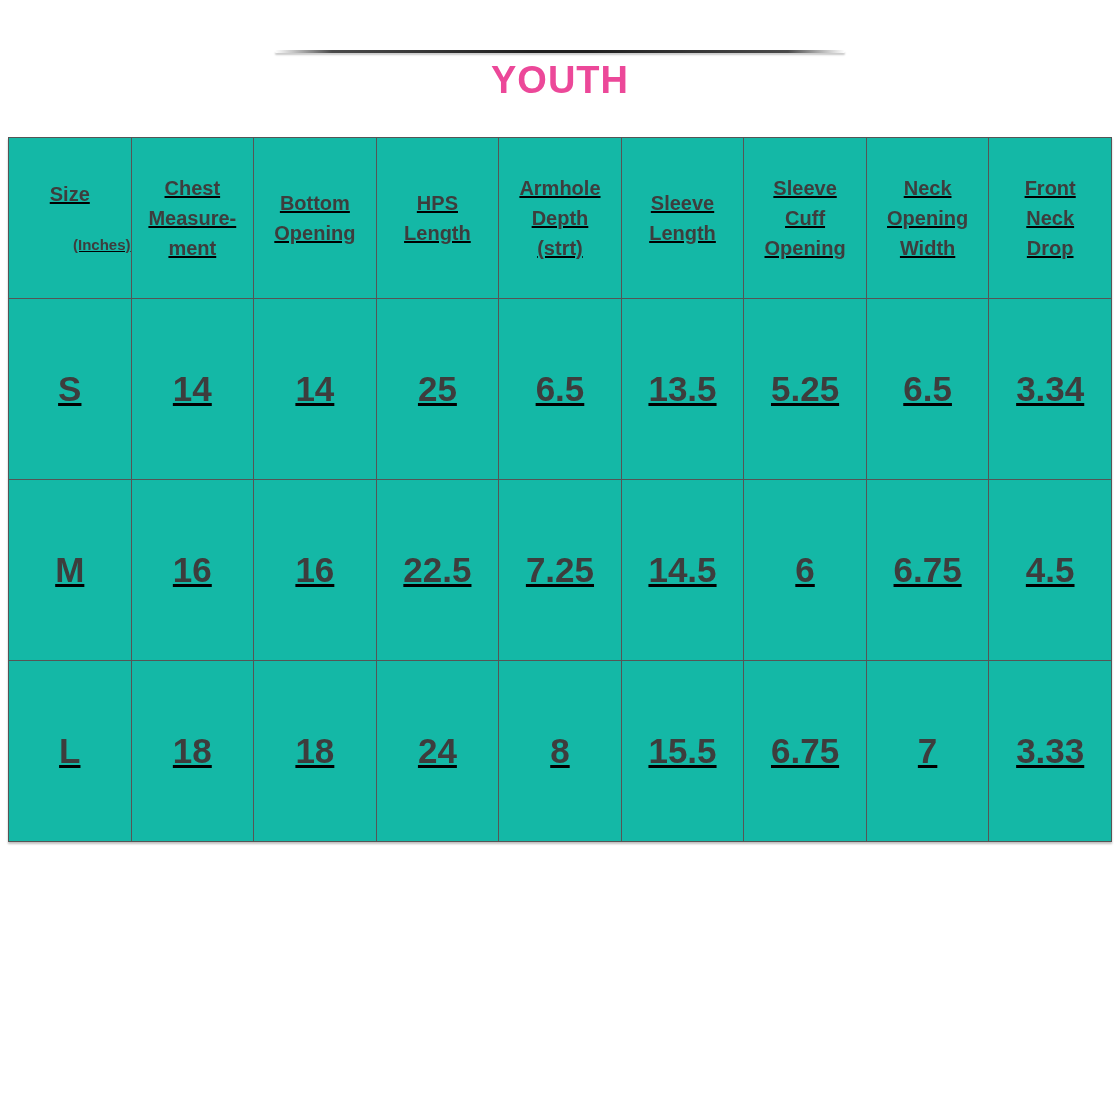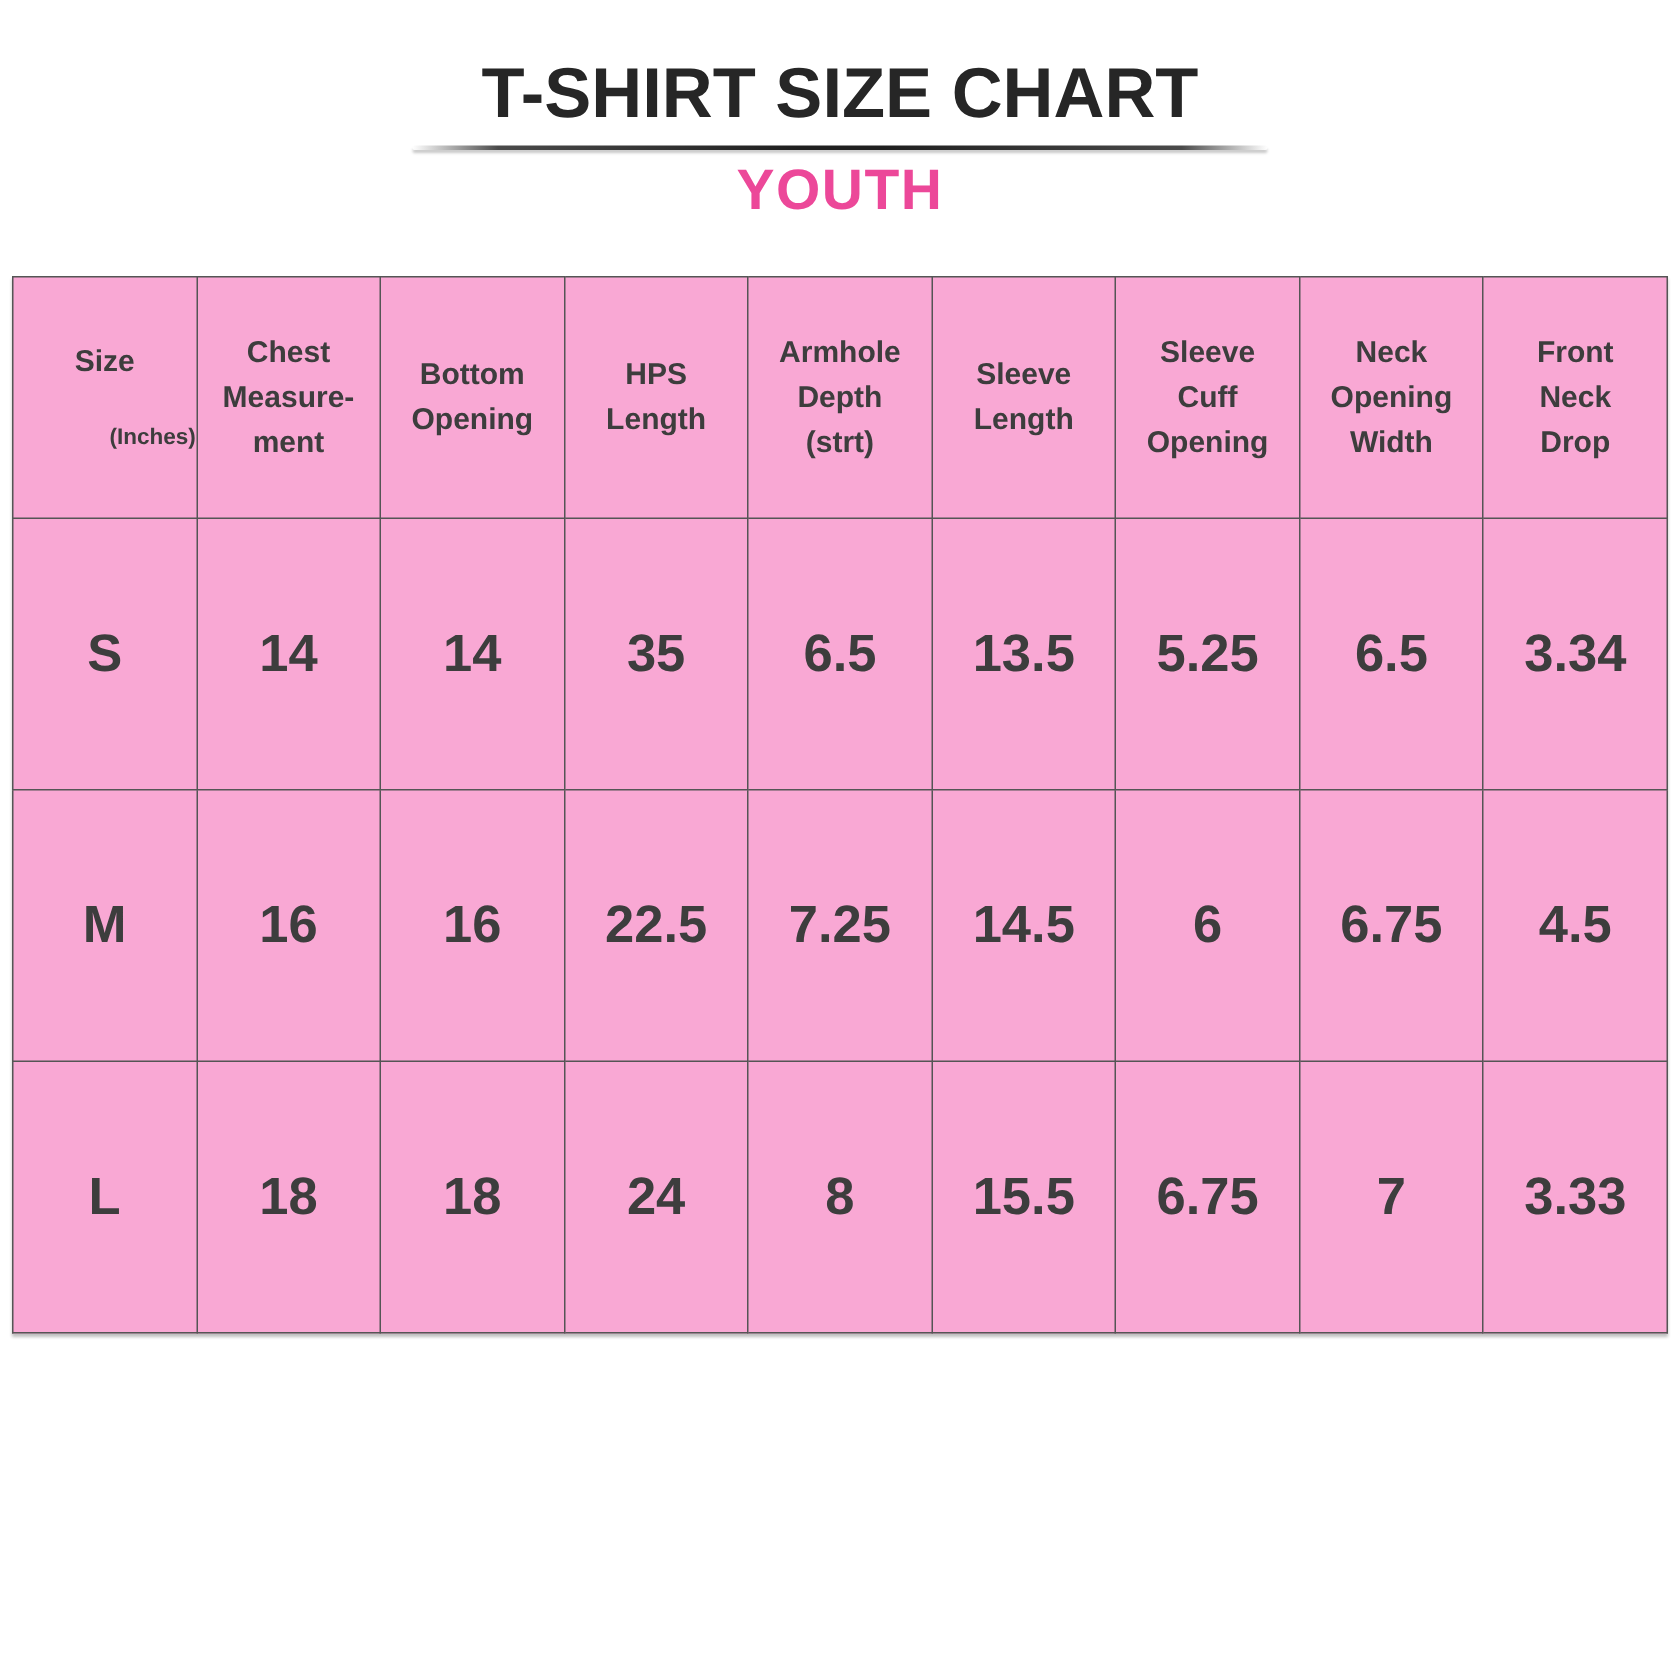--- a/index.html
+++ b/index.html
@@ -44,21 +44,22 @@
     font-weight: bold;
     letter-spacing: 1px;
     color: #ec4899;
   }
   table.size-chart {
     margin: 38px 8px 0 8px;
     width: 1104px;
     border-collapse: collapse;
     table-layout: fixed;
     box-shadow: 0 2px 2px rgba(0,0,0,0.25);
-    background: #f9a8d4;
+    background: #14b8a6;
+    text-decoration: underline;
   }
   table.size-chart th,
   table.size-chart td {
     border: 1px solid #555555;
     text-align: center;
     vertical-align: middle;
     color: #3d3d3d;
     padding: 0;
   }
   thead tr { height: 161px; }
@@ -83,21 +84,20 @@
   td {
     font-size: 35px;
     font-weight: bold;
     letter-spacing: 0px;
   }
 </style>
 </head>
 <body>
 
 <div class="header">
-  <h1 class="title">T-SHIRT SIZE CHART</h1>
   <div class="divider"></div>
   <h2 class="subtitle">YOUTH</h2>
 </div>
 
 <table class="size-chart">
   <thead>
     <tr>
       <th>
         <div class="th-main">Size</div>
         <div class="th-sub">(Inches)</div>
@@ -123,21 +123,21 @@
       <th>Front
 Neck
 Drop</th>
     </tr>
   </thead>
   <tbody>
     <tr>
       <td>S</td>
       <td>14</td>
       <td>14</td>
-      <td>35</td>
+      <td>25</td>
       <td>6.5</td>
       <td>13.5</td>
       <td>5.25</td>
       <td>6.5</td>
       <td>3.34</td>
     </tr>
     <tr>
       <td>M</td>
       <td>16</td>
       <td>16</td>

